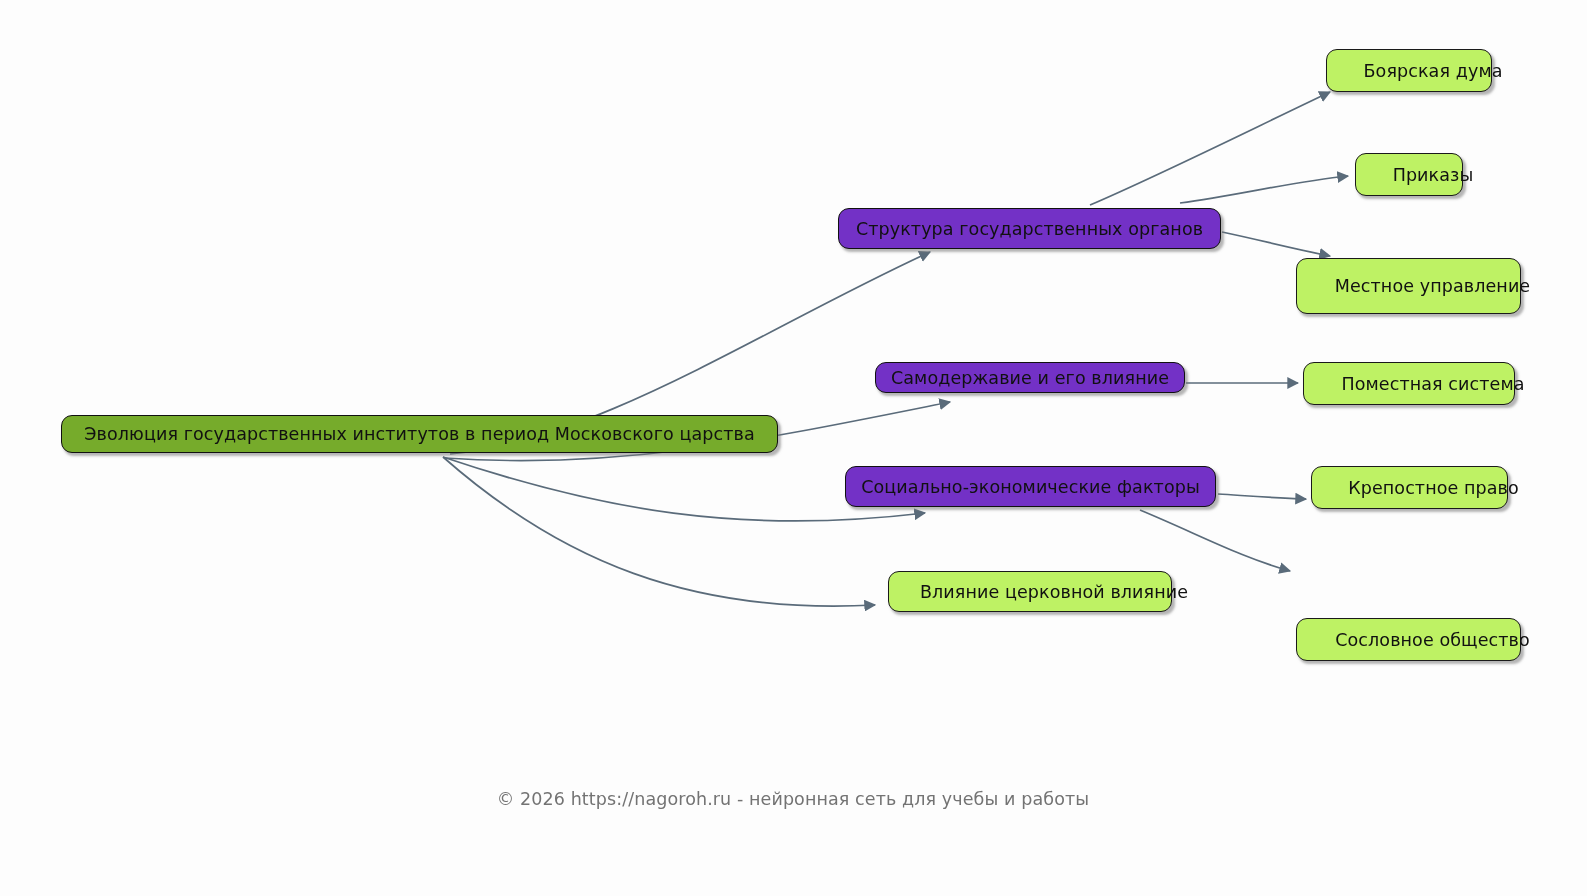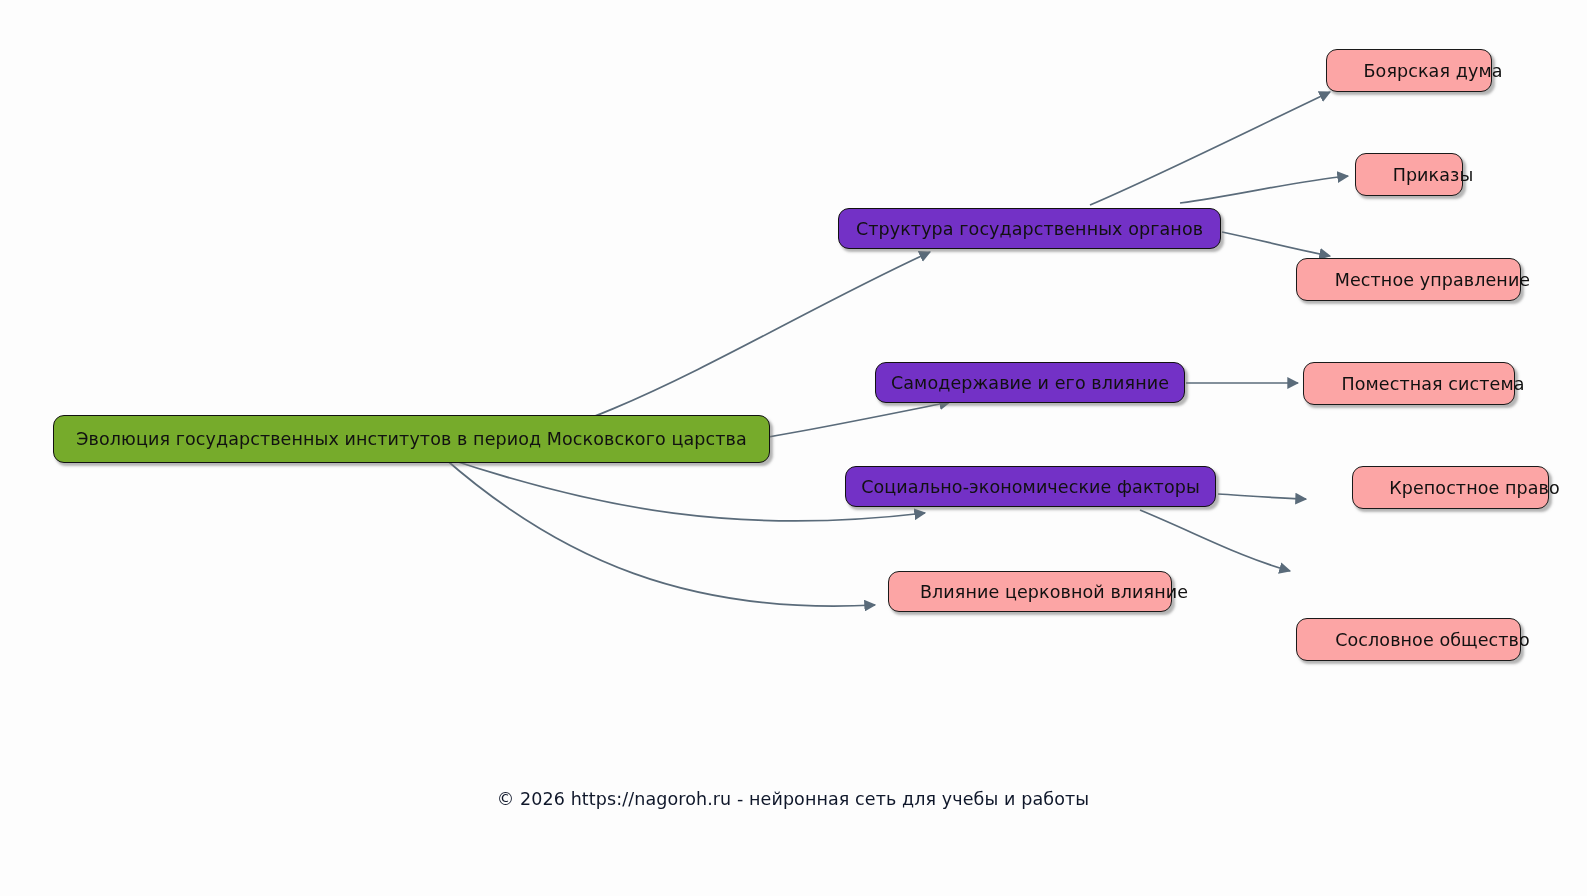--- a/index.html
+++ b/index.html
@@ -38,21 +38,21 @@
   }
   .node.root {
     background: #76ab2b;
     border-color: #111111;
   }
   .node.branch {
     background: #7331c6;
     border-color: #111111;
   }
   .node.leaf {
-    background: #fca5a5;
+    background: #bef264;
     border-color: #1a1a1a;
     padding-left: 48px;
   }
   .caption {
     position: absolute;
     text-align: center;
     color: #4e5b6e;
     font-weight: bold;
     font-size: 15.5px;
     line-height: 21px;
@@ -63,21 +63,21 @@
     color: #4e5b6e;
     font-size: 15.5px;
     letter-spacing: -0.6px;
     text-align: center;
     white-space: nowrap;
     overflow: hidden;
   }
   .footer {
     position: absolute;
     text-align: center;
-    color: #0f172a;
+    color: #737373;
     font-size: 17.5px;
     letter-spacing: 0.1px;
     white-space: nowrap;
   }
 </style>
 </head>
 <body>
 
 <div id="canvas">
 
@@ -94,52 +94,52 @@
         <path d="M 443,457 C 560,560 690,615 875,605" marker-end="url(#arrow)"></path>
         <path d="M 1090,205 C 1160,175 1250,130 1330,92" marker-end="url(#arrow)"></path>
         <path d="M 1180,203 C 1240,195 1290,182 1348,176" marker-end="url(#arrow)"></path>
         <path d="M 1222,232 C 1260,240 1290,248 1330,256" marker-end="url(#arrow)"></path>
         <path d="M 1186,383 C 1230,383 1260,383 1298,383" marker-end="url(#arrow)"></path>
         <path d="M 1218,494 C 1250,496 1275,498 1306,499" marker-end="url(#arrow)"></path>
         <path d="M 1140,510 C 1200,535 1240,557 1290,571" marker-end="url(#arrow)"></path>
       </g>
   </svg>
 
-  <div class="node root" style="left: 53px; top: 415px; width: 717px; height: 48px;">
+  <div class="node root" style="left: 61px; top: 415px; width: 717px; height: 38px;">
     <span>Эволюция государственных институтов в период Московского царства</span>
   </div>
 
   <div id="branch-layer">
       <div class="node branch" style="left: 838px; top: 208px; width: 383px; height: 41px;">
         <span>Структура государственных органов</span>
       </div>
-      <div class="node branch" style="left: 875px; top: 362px; width: 310px; height: 41px;">
+      <div class="node branch" style="left: 875px; top: 362px; width: 310px; height: 31px;">
         <span>Самодержавие и его влияние</span>
       </div>
       <div class="node branch" style="left: 845px; top: 466px; width: 371px; height: 41px;">
         <span>Социально-экономические факторы</span>
       </div>
       <div class="node leaf" style="left: 888px; top: 571px; width: 284px; height: 41px;">
         <span>Влияние церковной влияние</span>
       </div>
     </div>
   <div id="leaf-layer">
       <div class="node leaf" style="left: 1326px; top: 49px; width: 166px; height: 43px;">
         <span>Боярская дума</span>
       </div>
       <div class="node leaf" style="left: 1355px; top: 153px; width: 108px; height: 43px;">
         <span>Приказы</span>
       </div>
-      <div class="node leaf" style="left: 1296px; top: 258px; width: 225px; height: 43px;">
+      <div class="node leaf" style="left: 1296px; top: 258px; width: 225px; height: 56px;">
         <span>Местное управление</span>
       </div>
       <div class="node leaf" style="left: 1303px; top: 362px; width: 212px; height: 43px;">
         <span>Поместная система</span>
       </div>
-      <div class="node leaf" style="left: 1352px; top: 466px; width: 197px; height: 43px;">
+      <div class="node leaf" style="left: 1311px; top: 466px; width: 197px; height: 43px;">
         <span>Крепостное право</span>
       </div>
       <div class="node leaf" style="left: 1296px; top: 570px; width: 225px; height: 43px; margin-top: 48px;">
         <span>Сословное общество</span>
       </div>
     </div>
 
 
 
   <div class="footer" style="left:493px; top:789px; width:600px;">© 2026 https://nagoroh.ru - нейронная сеть для учебы и работы</div>

